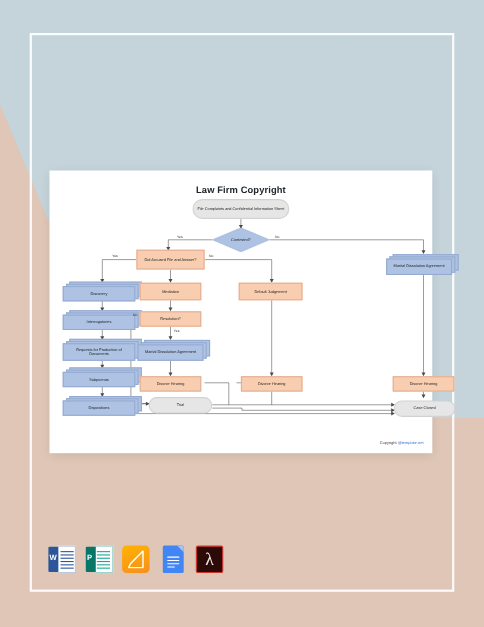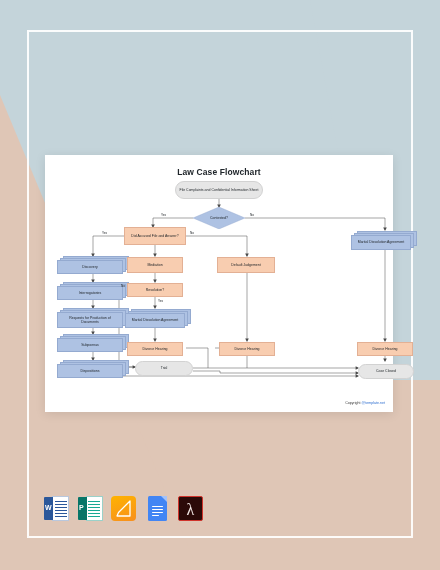--- a/index.html
+++ b/index.html
@@ -123,21 +123,21 @@
 <body>
 
 <div id="bg-blue"></div>
 <div id="bg-beige-bottom"></div>
 <div id="bg-blue-right2"></div>
 <div id="bg-beige-diagonal"></div>
 <div id="frame"></div>
 
 <div id="doc-card">
 
-  <div id="doc-title">Law Case Flowchart</div>
+  <div id="doc-title">Law Firm Copyright</div>
 
   <div id="flow">
 
     <svg id="svg-edges" viewBox="0 0 348 257" preserveAspectRatio="none">
       <g stroke="#4a4a4a" stroke-width="0.5" fill="none">
 
         <path d="M174,44 L174,52"></path>
 
         <path d="M148,63 L108,63 L108,72"></path>
 

